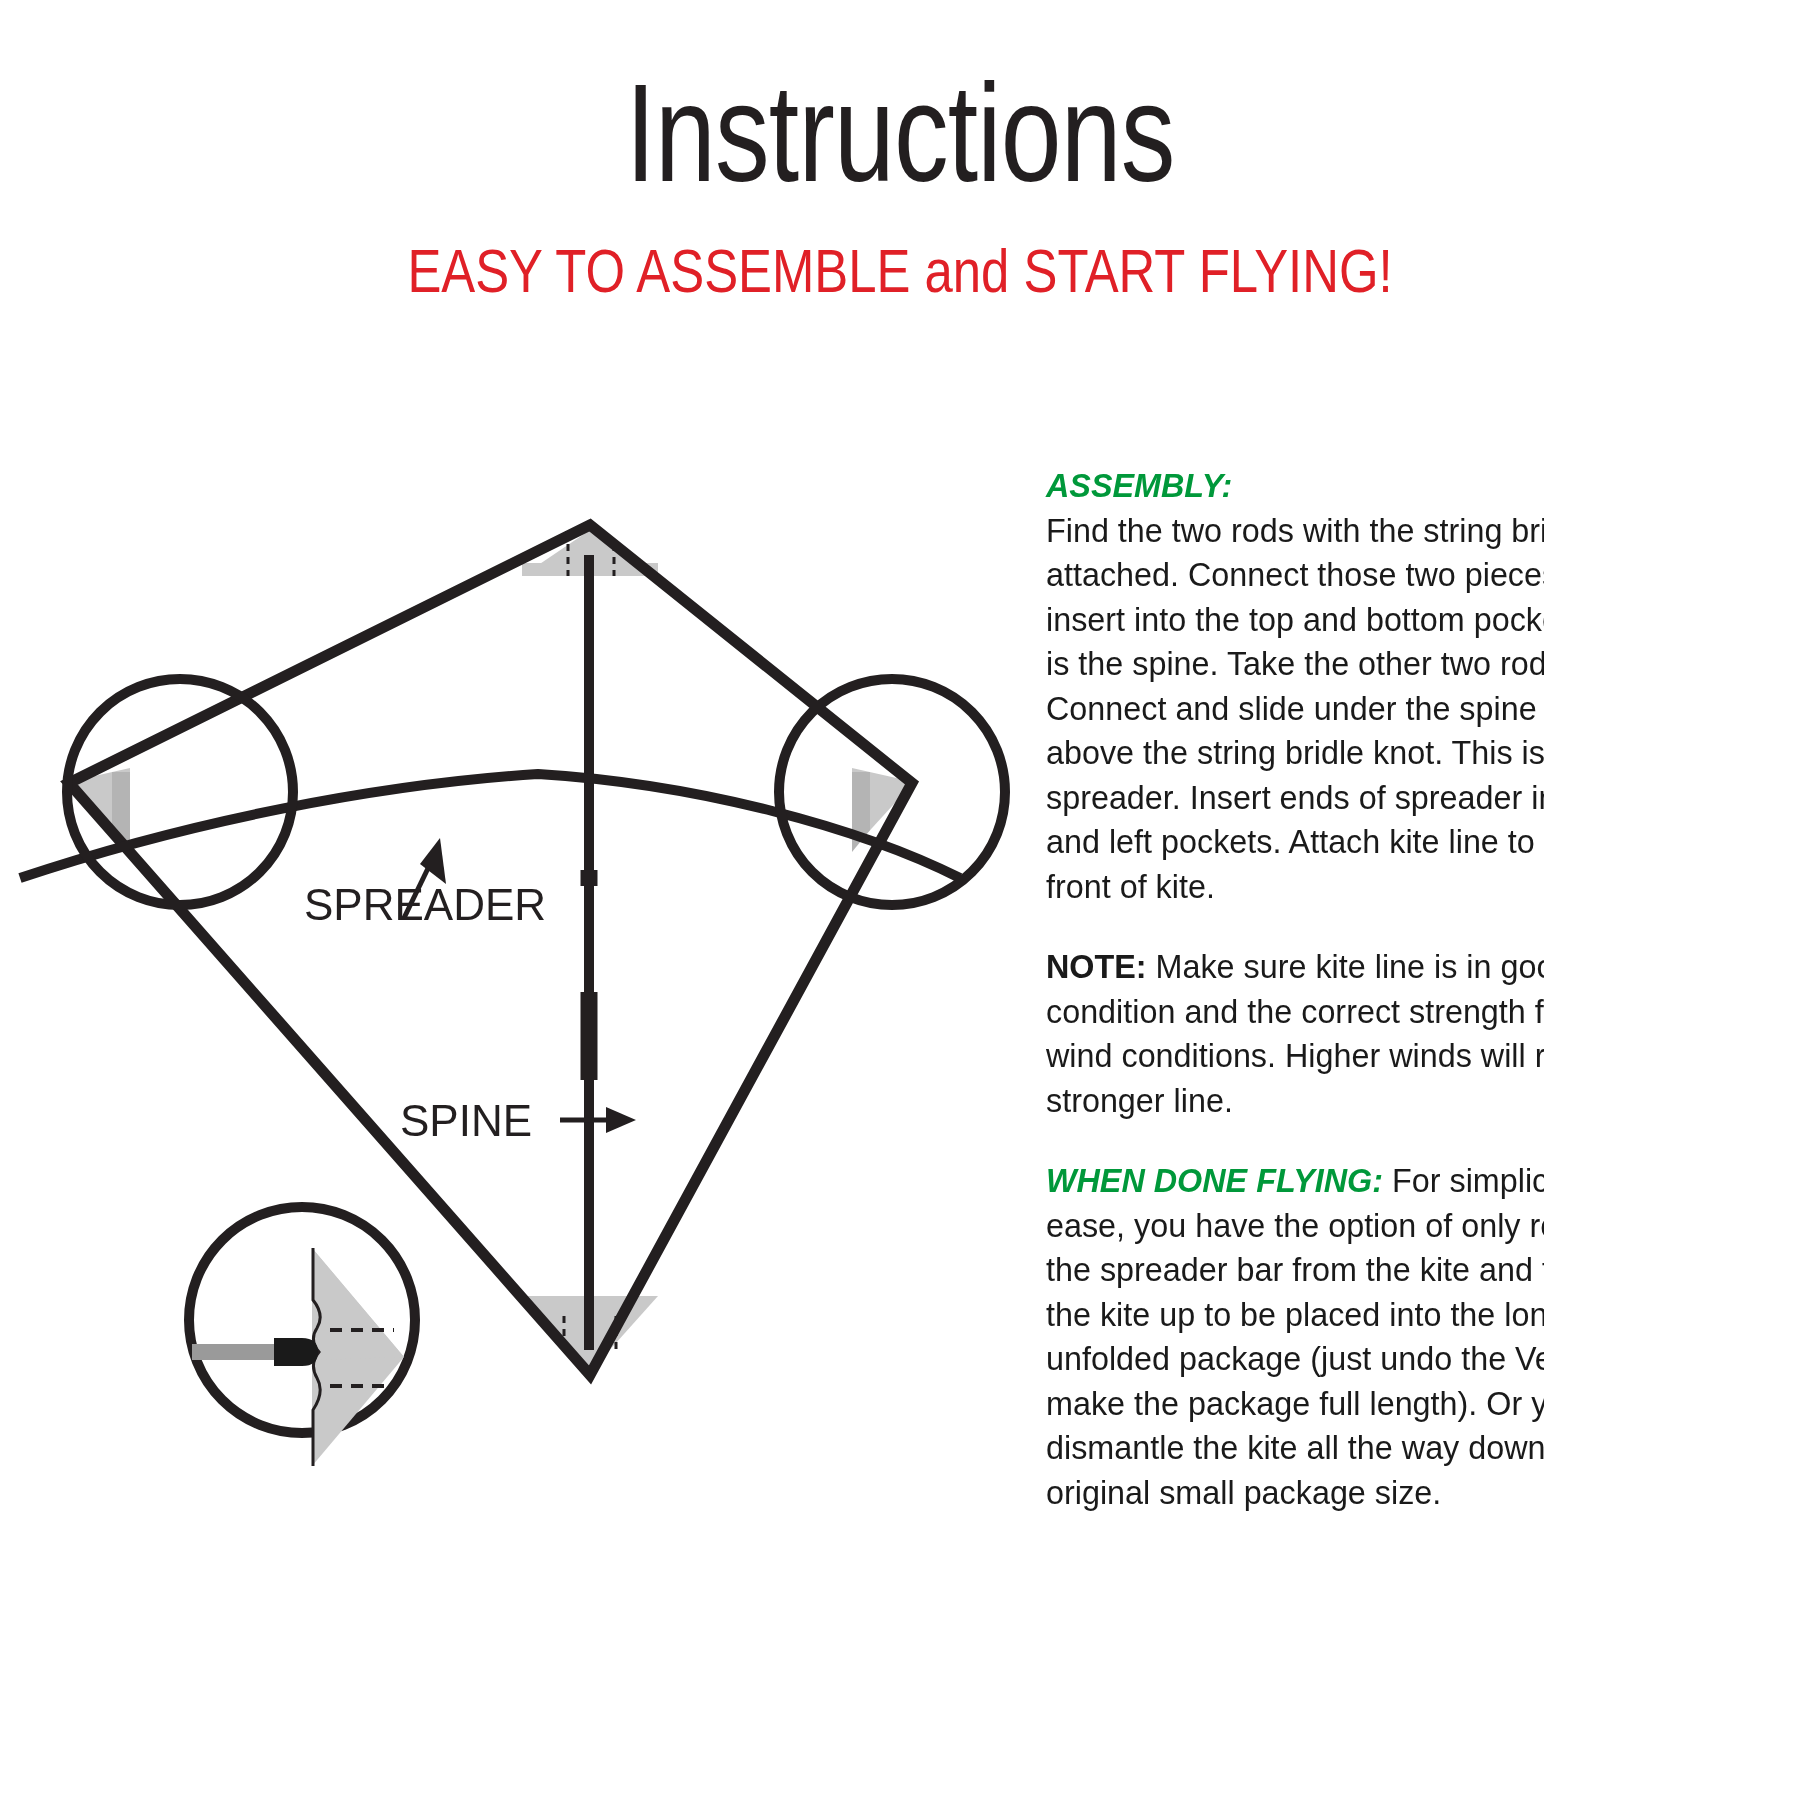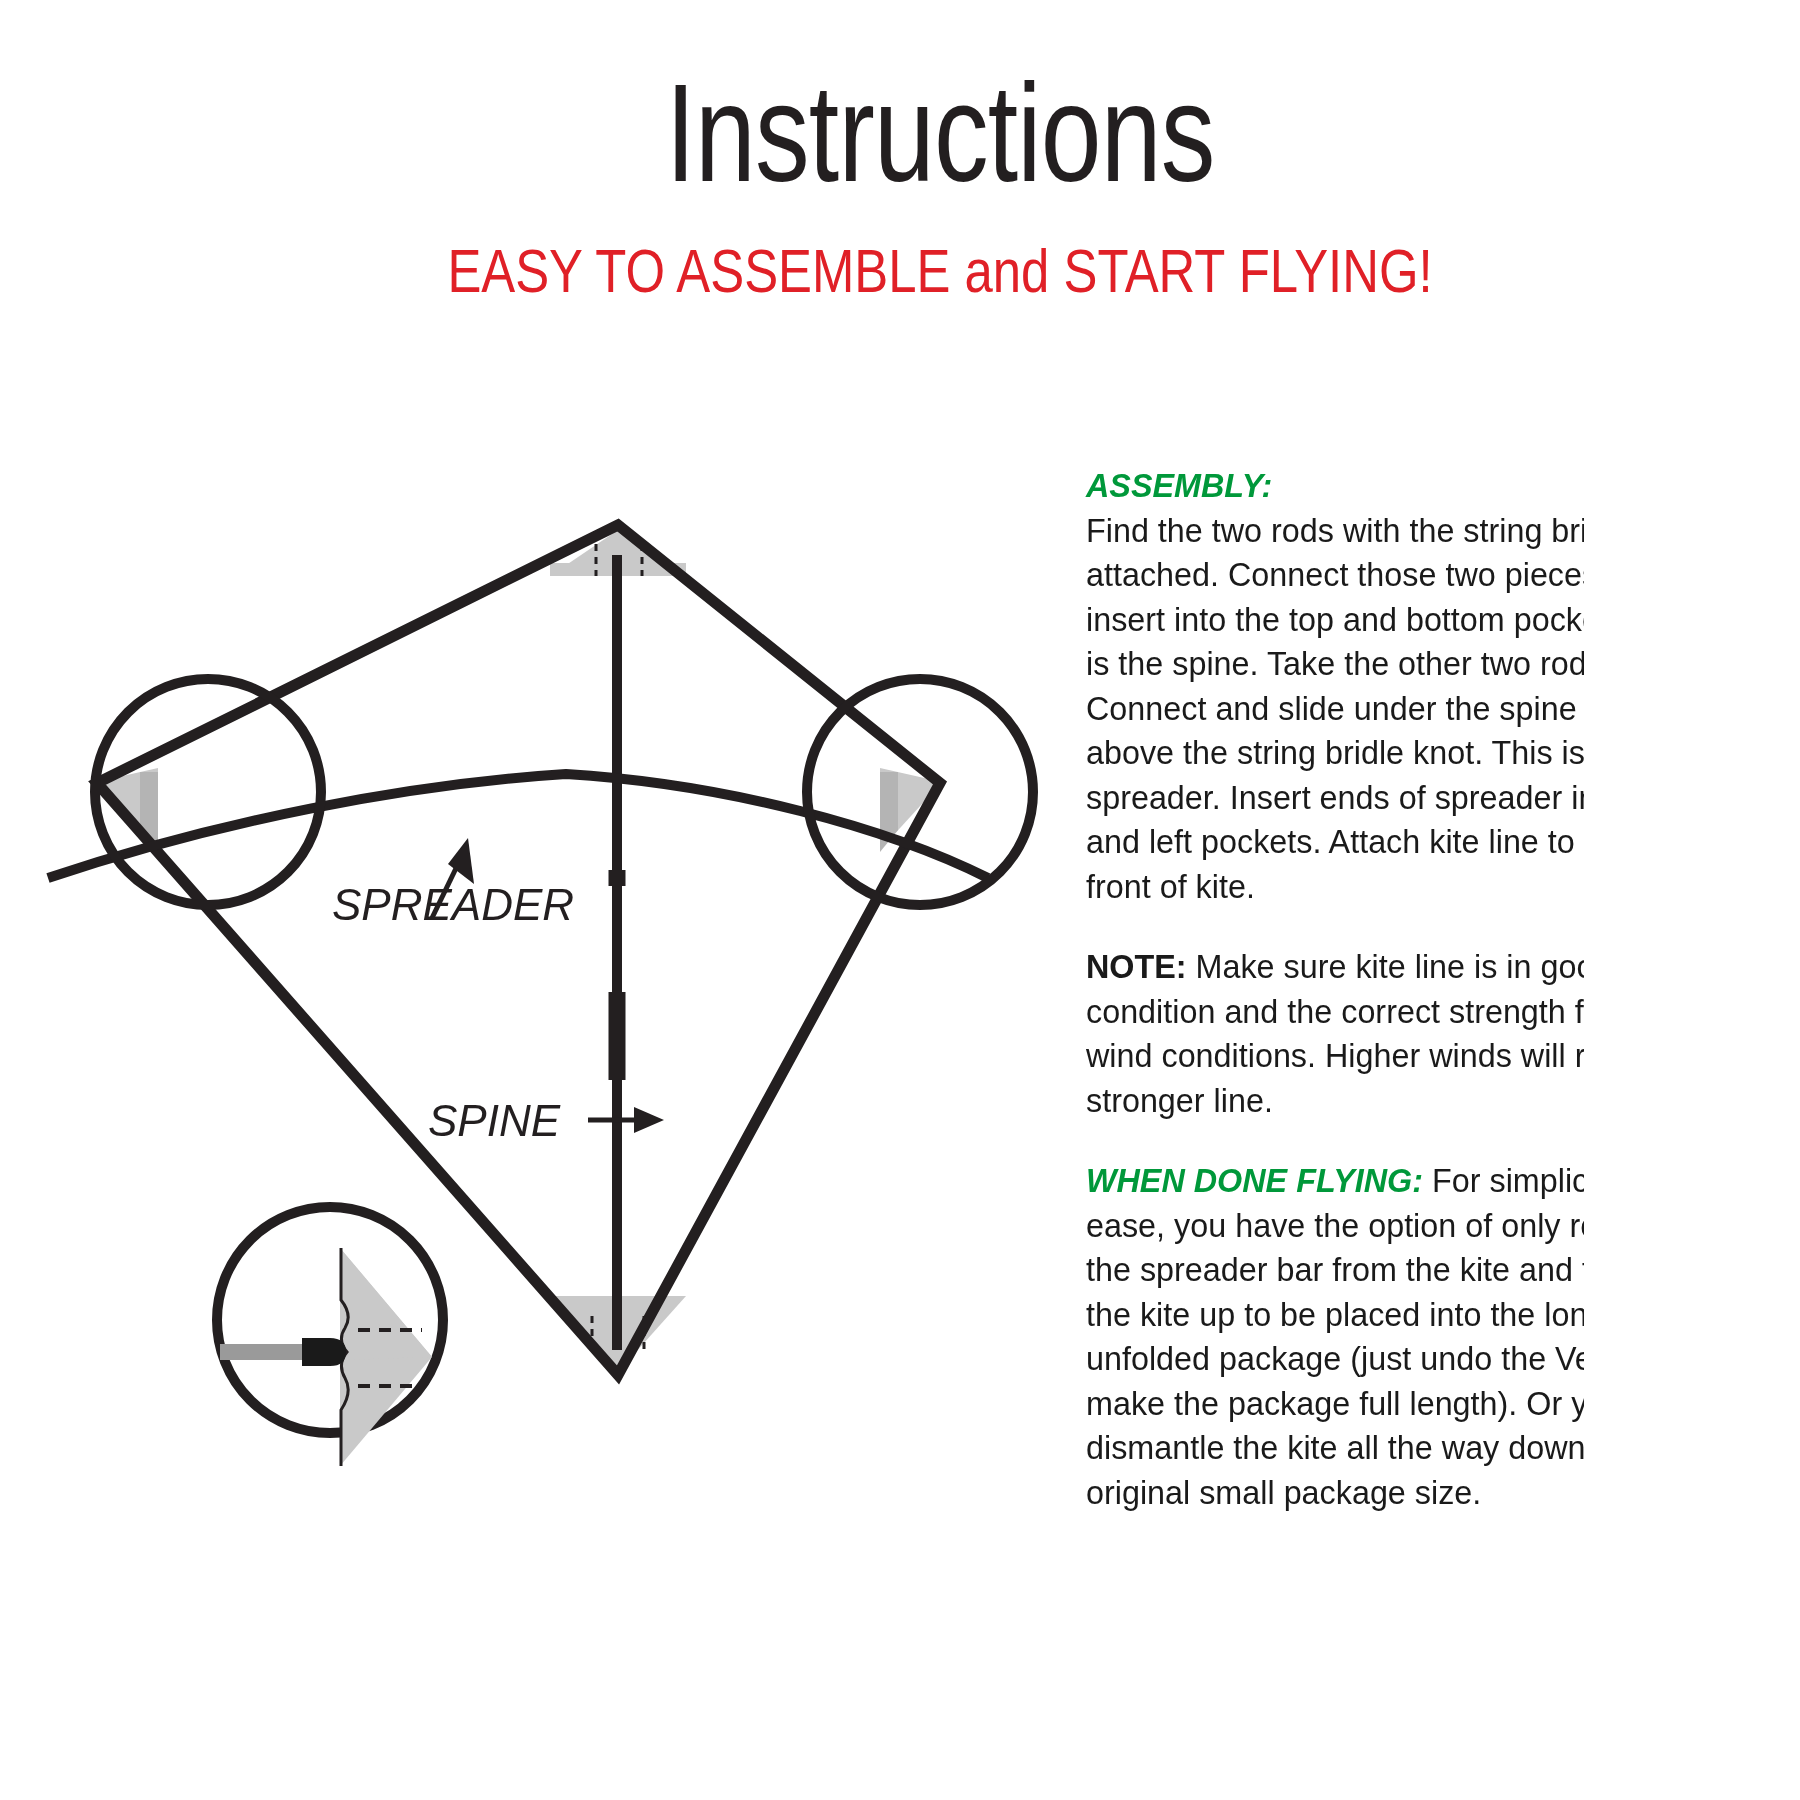--- a/index.html
+++ b/index.html
@@ -7,21 +7,20 @@
     padding: 0;
     background: #ffffff;
   }
   #page {
     position: relative;
     width: 1544px;
     height: 1800px;
     background: #ffffff;
     overflow: hidden;
     font-family: "Liberation Sans", sans-serif;
-    margin-left: 40px;
   }
 
   
   #title {
     position: absolute;
     top: 58px;
     left: 0;
     width: 1800px;
     text-align: center;
     font-family: "Liberation Sans", sans-serif;
@@ -67,25 +66,24 @@
   .hd-green {
     color: #00983a;
     font-weight: bold;
     font-style: italic;
   }
   .hd-black { font-weight: bold; }
 
   
   #diagram {
     position: absolute;
-    left: 0;
+    left: 12px;
     top: 420px;
     width: 1020px;
     height: 1320px;
-    font-style: italic;
   }
   #diagram svg { display: block; }
 
   .kite-stroke { fill: none; stroke: #231f20; }
   .sail-edge   { stroke-width: 11; stroke-linejoin: miter; stroke-linecap: butt; }
   .spine-rod   { stroke-width: 10; stroke-linecap: butt; }
   .spine-rod-thick { stroke-width: 17; stroke-linecap: butt; }
   .spreader-rod{ stroke-width: 10; stroke-linecap: butt; fill:none; }
   .detail-circle { fill: none; stroke: #231f20; stroke-width: 10; }
   .pocket-gray { fill: #c9c9c9; stroke: none; }

